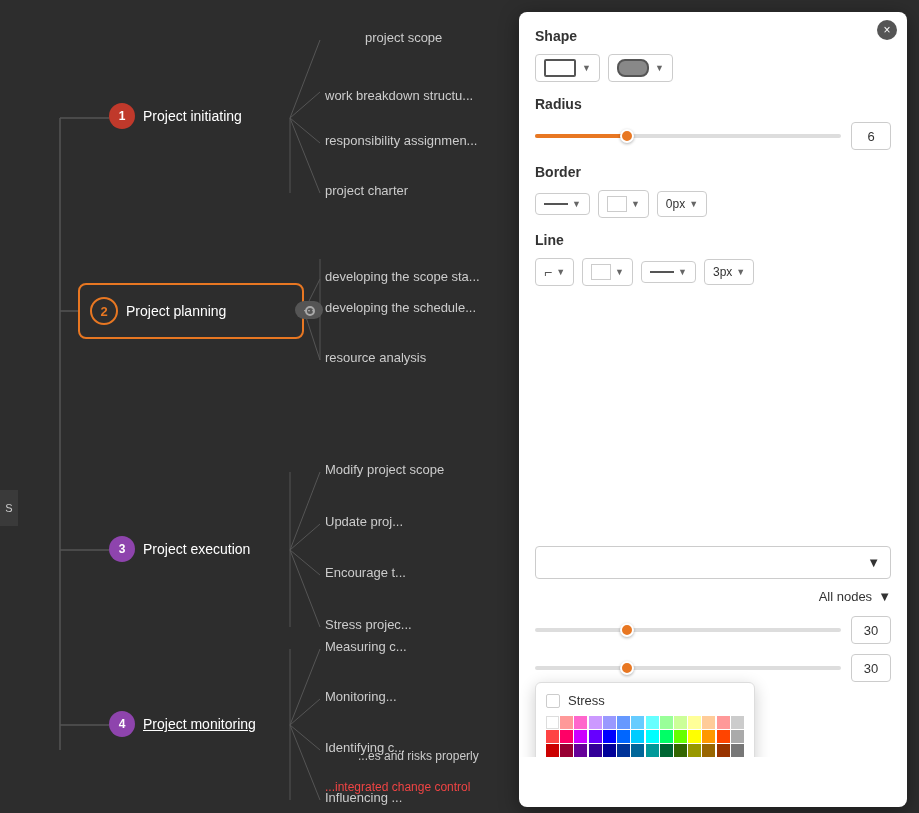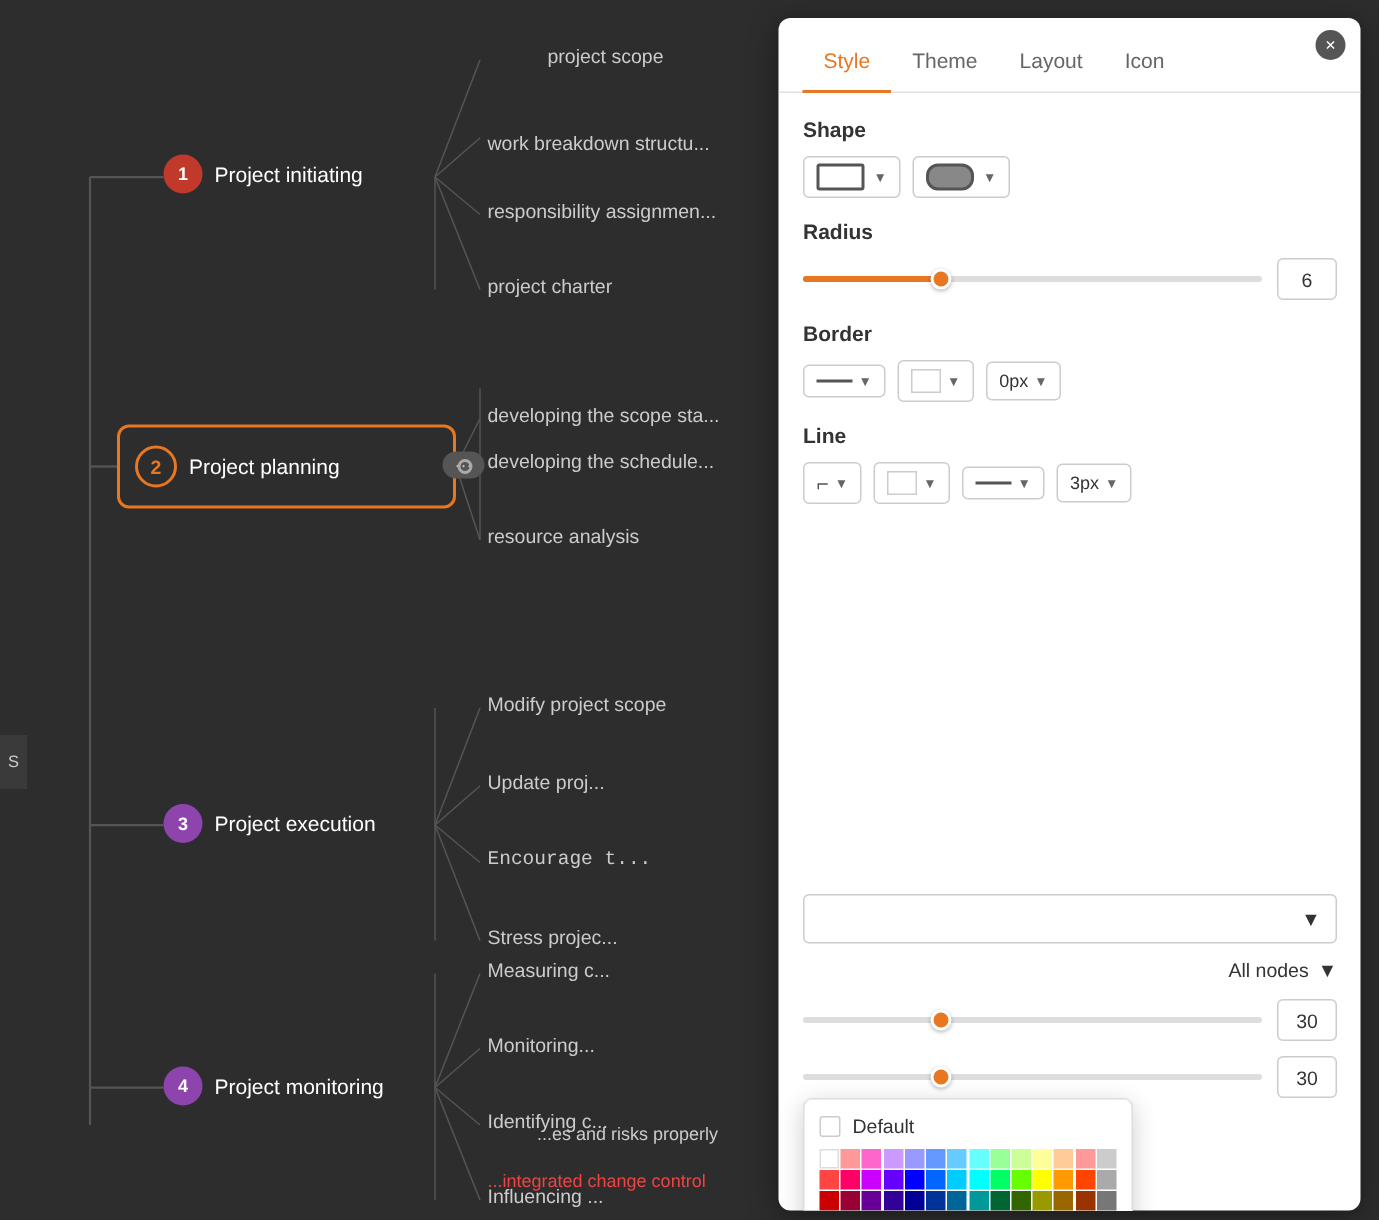--- a/index.html
+++ b/index.html
@@ -471,49 +471,43 @@
   <div class="node-child" style="top:300px; left:325px;">developing the schedule...</div>
   <div class="node-child" style="top:350px; left:325px;">resource analysis</div>
 
   <div style="position:absolute; left:109px; top:536px; display:flex; align-items:center; gap:8px;">
     <div style="width:26px;height:26px;border-radius:50%;background:#8e44ad;color:white;display:flex;align-items:center;justify-content:center;font-size:12px;font-weight:bold;">3</div>
     <span style="color:white;font-size:14px;font-weight:500;">Project execution</span>
   </div>
 
   <div class="node-child" style="top:462px; left:325px;">Modify project scope</div>
   <div class="node-child" style="top:514px; left:325px;">Update proj...</div>
-  <div class="node-child" style="top:565px; left:325px;font-family:Liberation Mono, monospace;">Encourage t...</div>
+  <div class="node-child" style="top:565px; left:325px;">Encourage t...</div>
   <div class="node-child" style="top:617px; left:325px;">Stress projec...</div>
 
   <div style="position:absolute; left:109px; top:711px; display:flex; align-items:center; gap:8px;">
     <div style="width:26px;height:26px;border-radius:50%;background:#8e44ad;color:white;display:flex;align-items:center;justify-content:center;font-size:12px;font-weight:bold;">4</div>
-    <span style="color:white;font-size:14px;font-weight:500;">Project monitoring</span>
+    <span style="color:white;font-size:14px;font-weight:500;text-decoration:underline;">Project monitoring</span>
   </div>
 
   <div class="node-child" style="top:639px; left:325px;">Measuring c...</div>
   <div class="node-child" style="top:689px; left:325px;text-align:right;">Monitoring...</div>
   <div class="node-child" style="top:740px; left:325px;">Identifying c...</div>
   <div class="node-child" style="top:790px; left:325px;">Influencing ...</div>
 
   <div style="position:absolute;left:0;top:490px;width:18px;height:36px;background:#3a3a3a;display:flex;align-items:center;justify-content:center;color:#ccc;font-size:11px;">S</div>
 
   <div style="position:absolute;left:325px;top:749px;color:#ccc;font-size:12px;margin-left:33px;">...es and risks properly</div>
   <div style="position:absolute;left:325px;top:780px;color:#ef4444;font-size:12px;">...integrated change control</div>
 </div>
 
 <div class="panel">
 
   <div class="panel-close">×</div>
 
-  <div class="panel-tabs">
-    <div class="panel-tab active">Style</div>
-    <div class="panel-tab">Theme</div>
-    <div class="panel-tab">Layout</div>
-    <div class="panel-tab">Icon</div>
-  </div>
 
   <div class="panel-body">
 
     <div class="section-title">Shape</div>
     <div class="shape-row">
       <div class="shape-select">
         <div class="shape-preview-rect"></div>
         <span class="chevron-down">▼</span>
       </div>
       <div class="shape-select">
@@ -566,21 +560,21 @@
       <div class="mini-select">
         <span>3px</span>
         <span class="chevron-down">▼</span>
       </div>
     </div>
 
     <div style="position:relative;">
       <div class="color-picker-dropdown">
         <div class="default-option">
           <div class="default-checkbox"></div>
-          <span>Default</span>
+          <span>Stress</span>
         </div>
 
         <div class="color-grid">
 
           <div class="color-cell" style="background:#ffffff;border:1px solid #ddd;"></div>
           <div class="color-cell" style="background:#ff9999;"></div>
           <div class="color-cell" style="background:#ff66cc;"></div>
           <div class="color-cell" style="background:#cc99ff;"></div>
           <div class="color-cell" style="background:#9999ff;"></div>
           <div class="color-cell" style="background:#6699ff;"></div>

